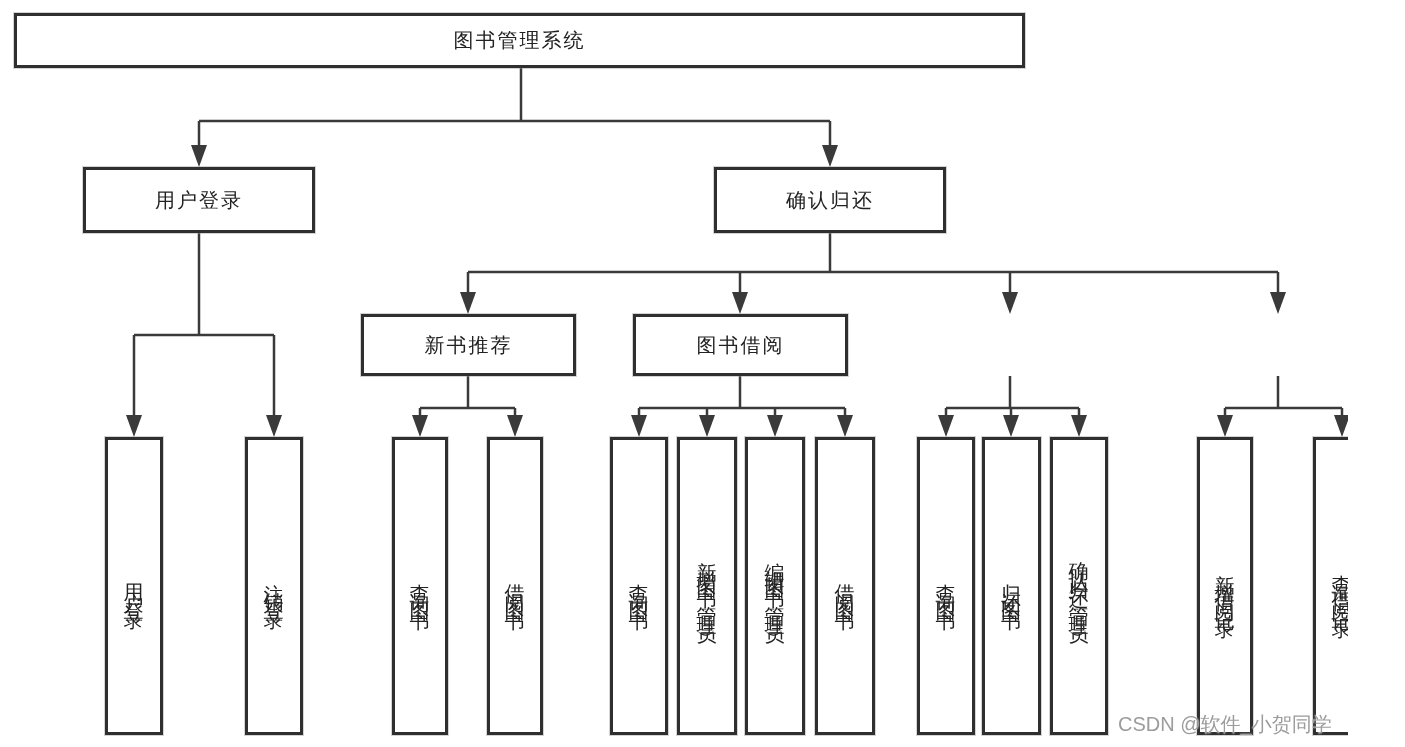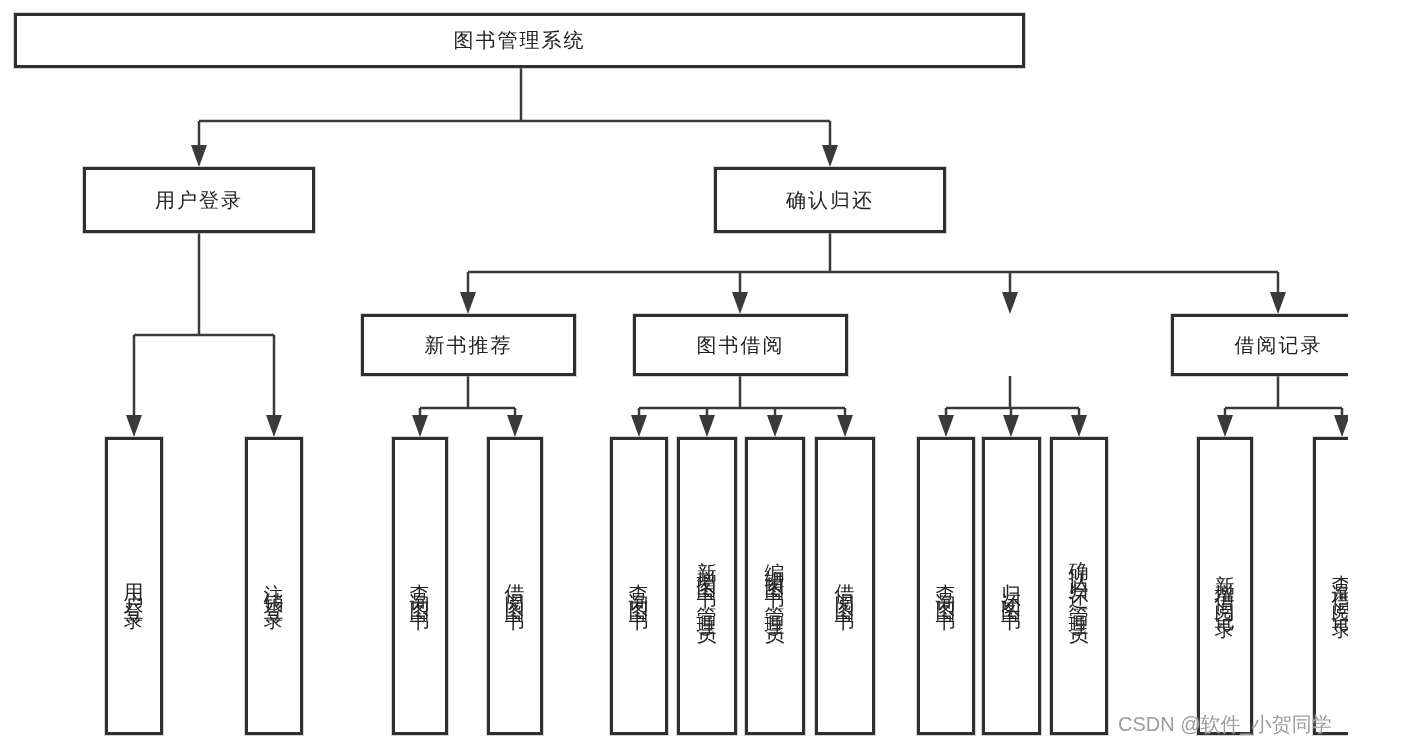--- a/index.html
+++ b/index.html
@@ -139,23 +139,20 @@
   <div class="box h" style="left:714px;top:167px;width:232px;height:66px">
     <span>确认归还</span>
   </div>
 
   <div class="box h" style="left:633px;top:314px;width:215px;height:62px">
     <span>图书借阅</span>
   </div>
   <div class="box h" style="left:361px;top:314px;width:215px;height:62px">
     <span>新书推荐</span>
   </div>
-  <div class="box h" style="left:1171px;top:314px;width:215px;height:62px">
-    <span>借阅记录</span>
-  </div>
 
   <div class="box v" style="left:105px;top:437px;width:58px;height:298px">
     <span>用户登录</span>
   </div>
   <div class="box v" style="left:245px;top:437px;width:58px;height:298px">
     <span>注销登录</span>
   </div>
 
   <div class="box v" style="left:392px;top:437px;width:56px;height:298px">
     <span>查询图书</span>

